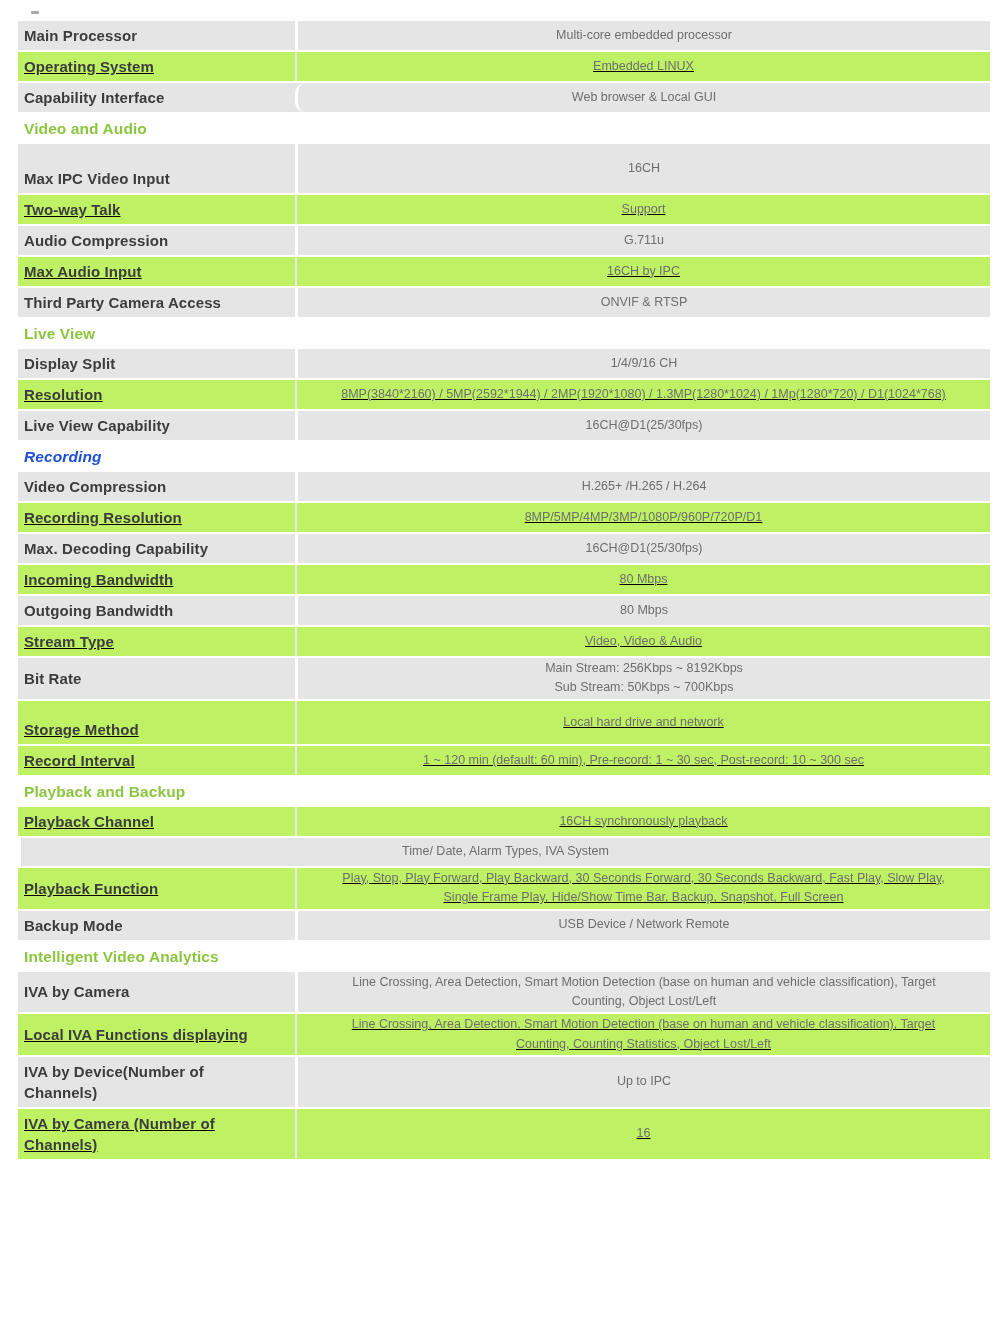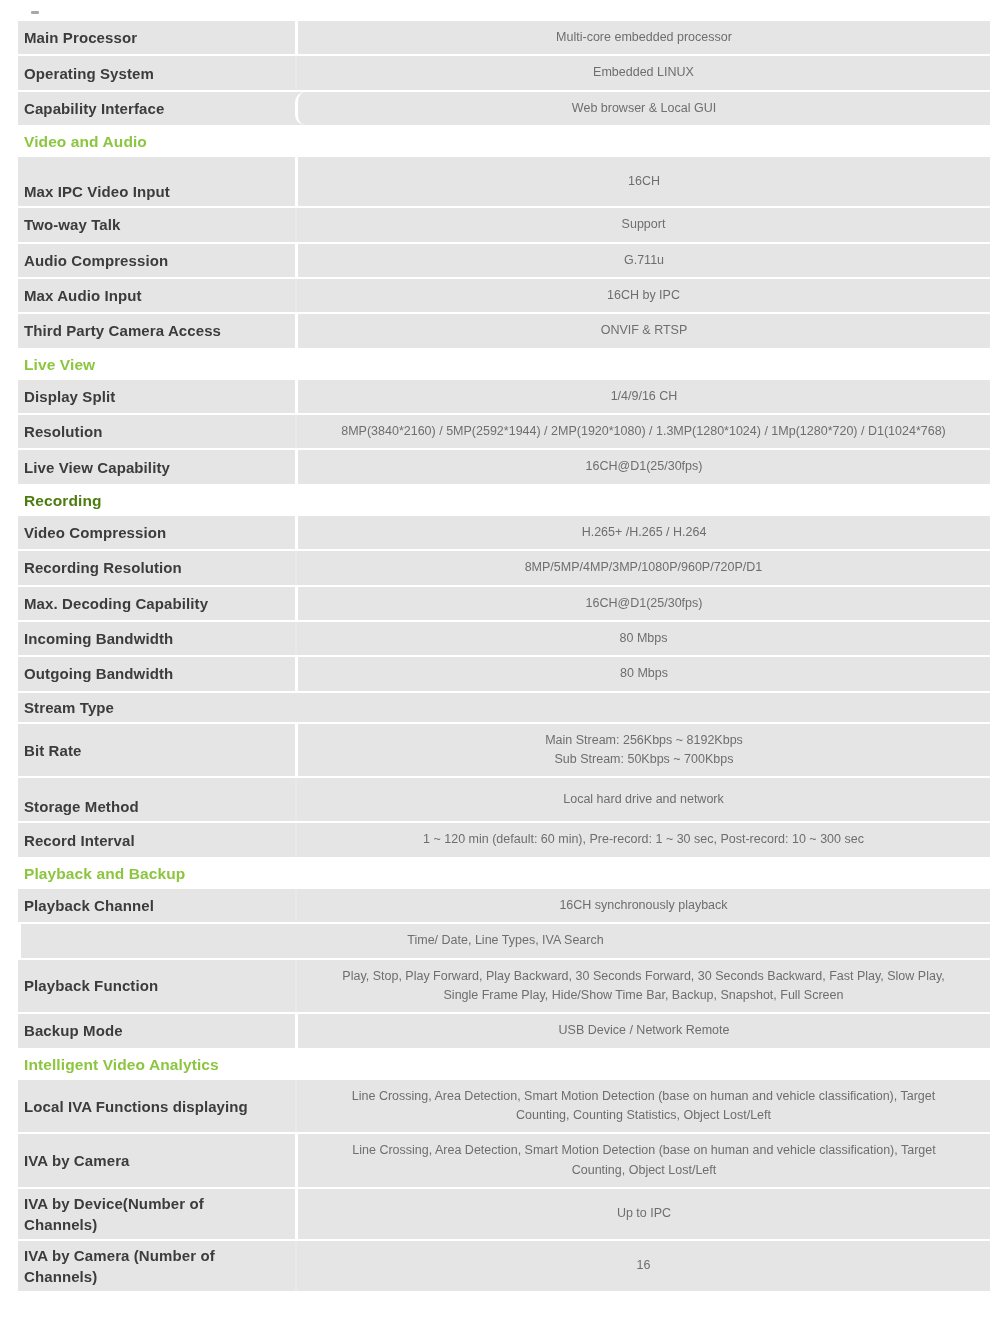--- a/index.html
+++ b/index.html
@@ -40,36 +40,36 @@
     letter-spacing: 0.1px;
     background: #ffffff;
   }
   .row {
     display: flex;
     min-height: 28px;
     margin-bottom: 2px;
     align-items: stretch;
   }
   .row.gray { background: #e5e5e5; }
-  .row.white { background: #e5e5e5; }
+  .row.white { background: #bef264; text-decoration: underline; }
   .cell-label {
     flex: 0 0 277px;
     box-sizing: border-box;
     padding: 4px 26px 4px 6px;
     display: flex;
     align-items: center;
     font-size: 15px;
     font-weight: 600;
     line-height: 1.4;
     letter-spacing: 0.1px;
   }
   .cell-value {
     flex: 1 1 auto;
     box-sizing: border-box;
-    padding: 7px 10px;
+    padding: 1px 10px;
     display: flex;
     align-items: center;
     justify-content: center;
     text-align: center;
     font-size: 12.5px;
     line-height: 1.55;
   }
   .cell-value > span {
     display: block;
     max-width: 630px;
@@ -145,21 +145,21 @@
     <div class="cell-value" style="color: rgb(110, 110, 110);">
           <span>8MP(3840*2160) / 5MP(2592*1944) / 2MP(1920*1080) /  1.3MP(1280*1024) / 1Mp(1280*720) / D1(1024*768)</span>
         </div>
   </div>
       <div class="row gray">
     <div class="cell-label" style="color: rgb(60, 60, 60);">Live View Capability</div>
     <div class="cell-value" style="color: rgb(110, 110, 110);">
           <span>16CH@D1(25/30fps)</span>
         </div>
   </div>
-      <div class="section-header" style="color: #4d7c0f;">Recording</div>
+      <div class="section-header" style="color: #1d4ed8; font-style: italic;">Recording</div>
       <div class="row gray">
     <div class="cell-label" style="color: rgb(60, 60, 60);">Video Compression</div>
     <div class="cell-value" style="color: rgb(110, 110, 110);">
           <span>H.265+ /H.265 / H.264</span>
         </div>
   </div>
       <div class="row white">
     <div class="cell-label" style="color: rgb(60, 60, 60);">Recording Resolution</div>
     <div class="cell-value" style="color: rgb(110, 110, 110);">
           <span>8MP/5MP/4MP/3MP/1080P/960P/720P/D1</span>
@@ -178,20 +178,23 @@
         </div>
   </div>
       <div class="row gray">
     <div class="cell-label" style="color: rgb(60, 60, 60);">Outgoing Bandwidth</div>
     <div class="cell-value" style="color: rgb(110, 110, 110);">
           <span>80 Mbps</span>
         </div>
   </div>
       <div class="row white">
     <div class="cell-label" style="color: rgb(60, 60, 60);">Stream Type</div>
+    <div class="cell-value" style="color: rgb(110, 110, 110);">
+          <span>Video, Video &amp; Audio</span>
+        </div>
   </div>
       <div class="row gray">
     <div class="cell-label" style="color: rgb(60, 60, 60);">Bit Rate</div>
     <div class="cell-value" style="color: rgb(110, 110, 110);">
           <span>Main Stream: 256Kbps ~ 8192Kbps
 Sub Stream: 50Kbps ~ 700Kbps</span>
         </div>
   </div>
       <div class="row white">
     <div class="cell-label" style="color: rgb(60, 60, 60); margin-top: 14px;">Storage Method</div>
@@ -207,46 +210,46 @@
   </div>
       <div class="section-header" style="color: rgb(140, 198, 63);">Playback and Backup</div>
       <div class="row white">
     <div class="cell-label" style="color: rgb(60, 60, 60);">Playback Channel</div>
     <div class="cell-value" style="color: rgb(110, 110, 110);">
           <span>16CH synchronously playback</span>
         </div>
   </div>
       <div class="row gray">
     <div class="cell-value" style="color: rgb(110, 110, 110);">
-          <span>Time/ Date, Line Types, IVA Search</span>
+          <span>Time/ Date, Alarm Types, IVA System</span>
         </div>
   </div>
       <div class="row white">
     <div class="cell-label" style="color: rgb(60, 60, 60);">Playback Function</div>
     <div class="cell-value" style="color: rgb(110, 110, 110);">
           <span>Play, Stop, Play Forward, Play Backward, 30 Seconds Forward, 30 Seconds Backward, Fast Play, Slow Play, Single Frame Play, Hide/Show Time Bar, Backup, Snapshot, Full Screen</span>
         </div>
   </div>
       <div class="row gray">
     <div class="cell-label" style="color: rgb(60, 60, 60);">Backup Mode</div>
     <div class="cell-value" style="color: rgb(110, 110, 110);">
           <span>USB Device / Network Remote</span>
         </div>
   </div>
       <div class="section-header" style="color: rgb(140, 198, 63);">Intelligent Video Analytics</div>
+      <div class="row gray">
+    <div class="cell-label" style="color: rgb(60, 60, 60);">IVA by Camera</div>
+    <div class="cell-value" style="color: rgb(110, 110, 110);">
+          <span>Line Crossing, Area Detection, Smart Motion Detection (base on human and vehicle classification), Target Counting, Object Lost/Left</span>
+        </div>
+  </div>
       <div class="row white">
     <div class="cell-label" style="color: rgb(60, 60, 60);">Local IVA Functions displaying</div>
     <div class="cell-value" style="color: rgb(110, 110, 110);">
           <span>Line Crossing, Area Detection, Smart Motion Detection (base on human and vehicle classification), Target Counting, Counting Statistics, Object Lost/Left</span>
-        </div>
-  </div>
-      <div class="row gray">
-    <div class="cell-label" style="color: rgb(60, 60, 60);">IVA by Camera</div>
-    <div class="cell-value" style="color: rgb(110, 110, 110);">
-          <span>Line Crossing, Area Detection, Smart Motion Detection (base on human and vehicle classification), Target Counting, Object Lost/Left</span>
         </div>
   </div>
       <div class="row gray">
     <div class="cell-label" style="color: rgb(60, 60, 60);">IVA by Device(Number of Channels)</div>
     <div class="cell-value" style="color: rgb(110, 110, 110);">
           <span>Up to IPC</span>
         </div>
   </div>
       <div class="row white">
     <div class="cell-label" style="color: rgb(60, 60, 60);">IVA by Camera (Number of Channels)</div>

